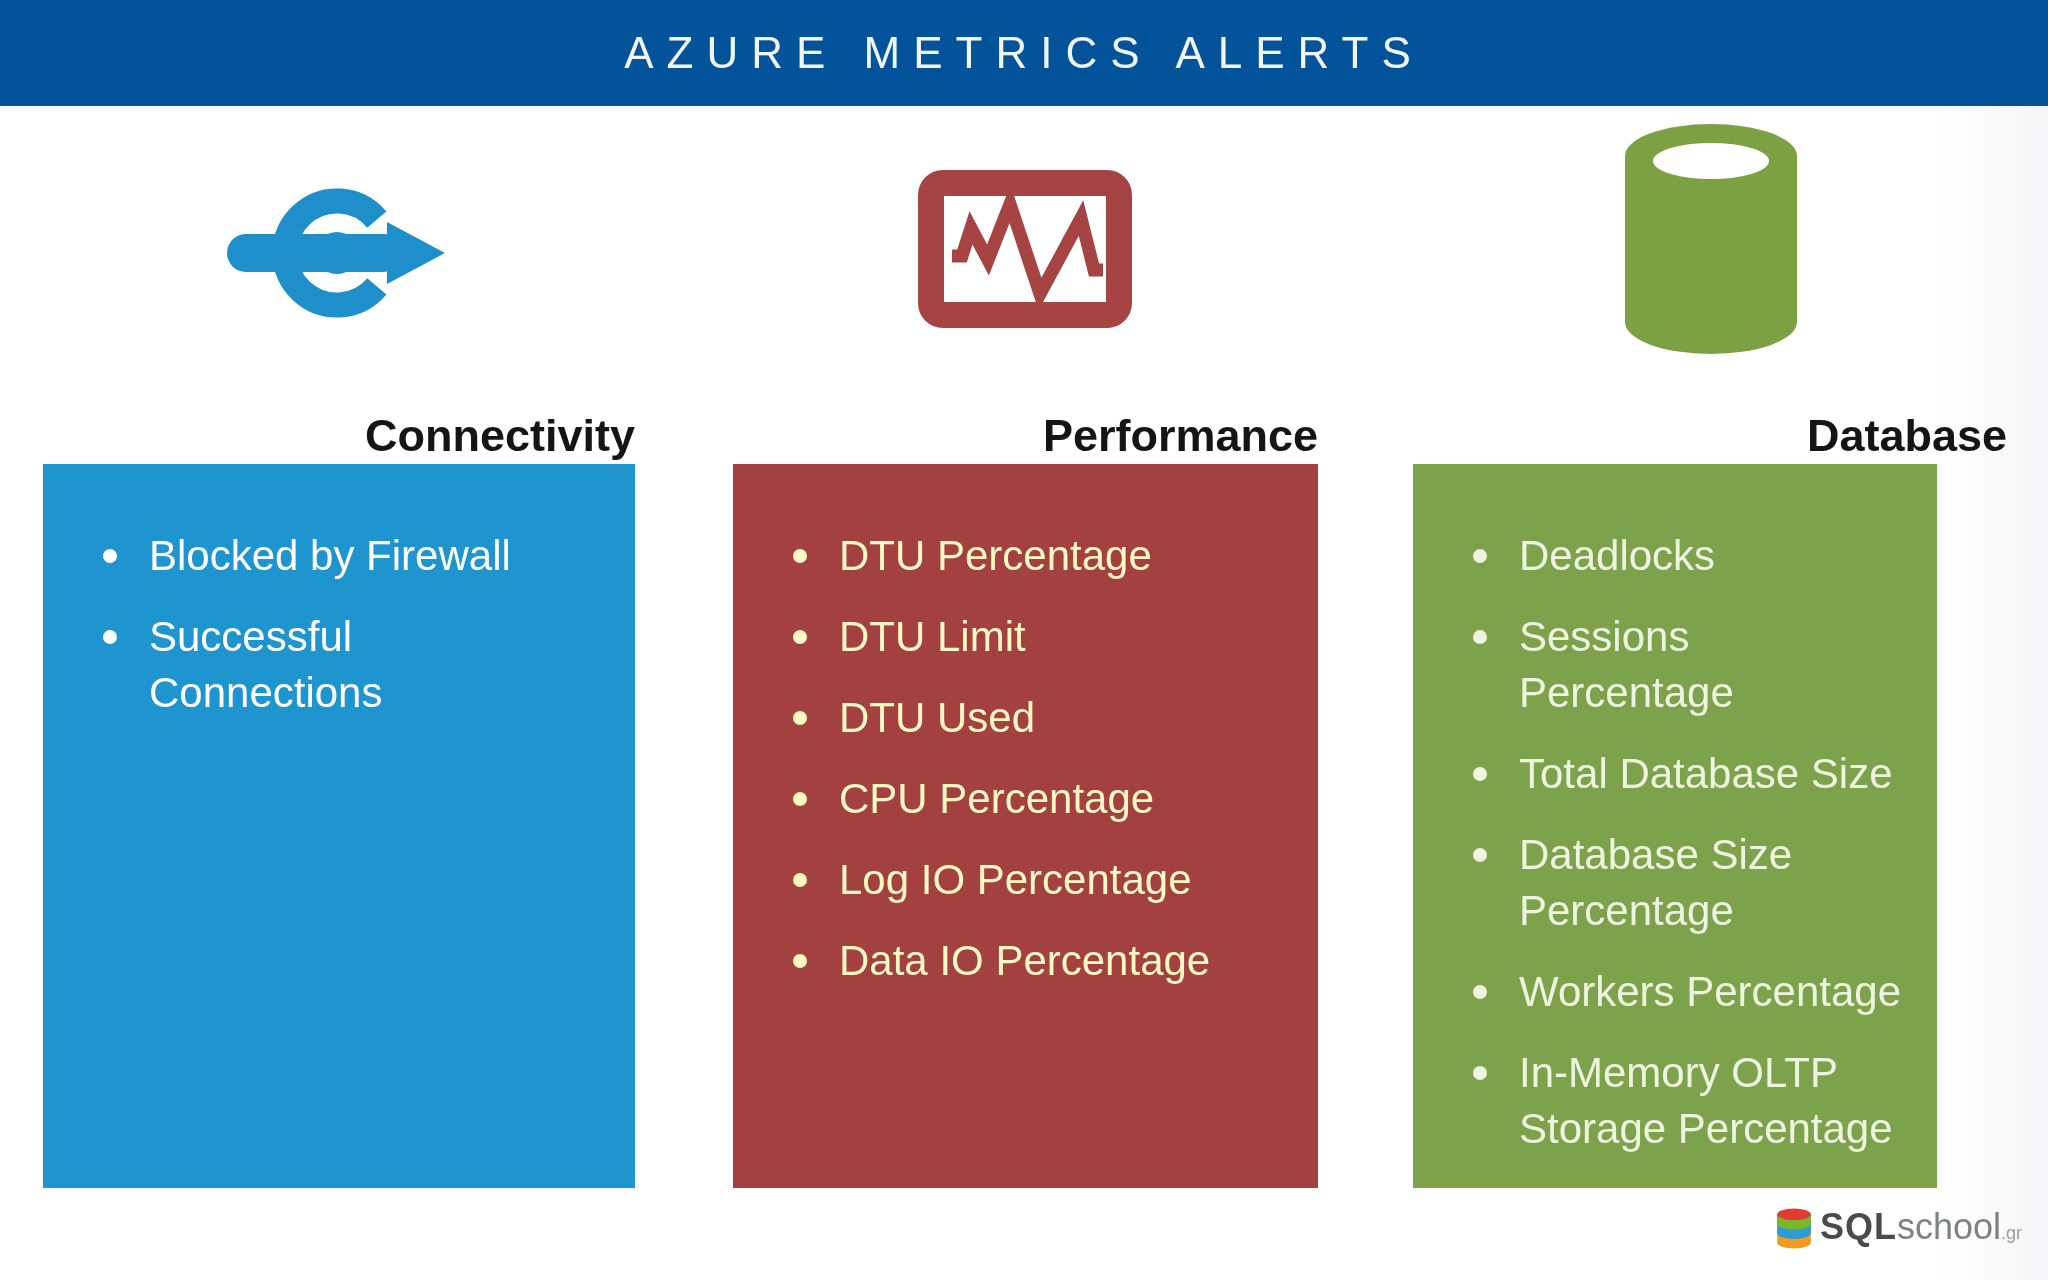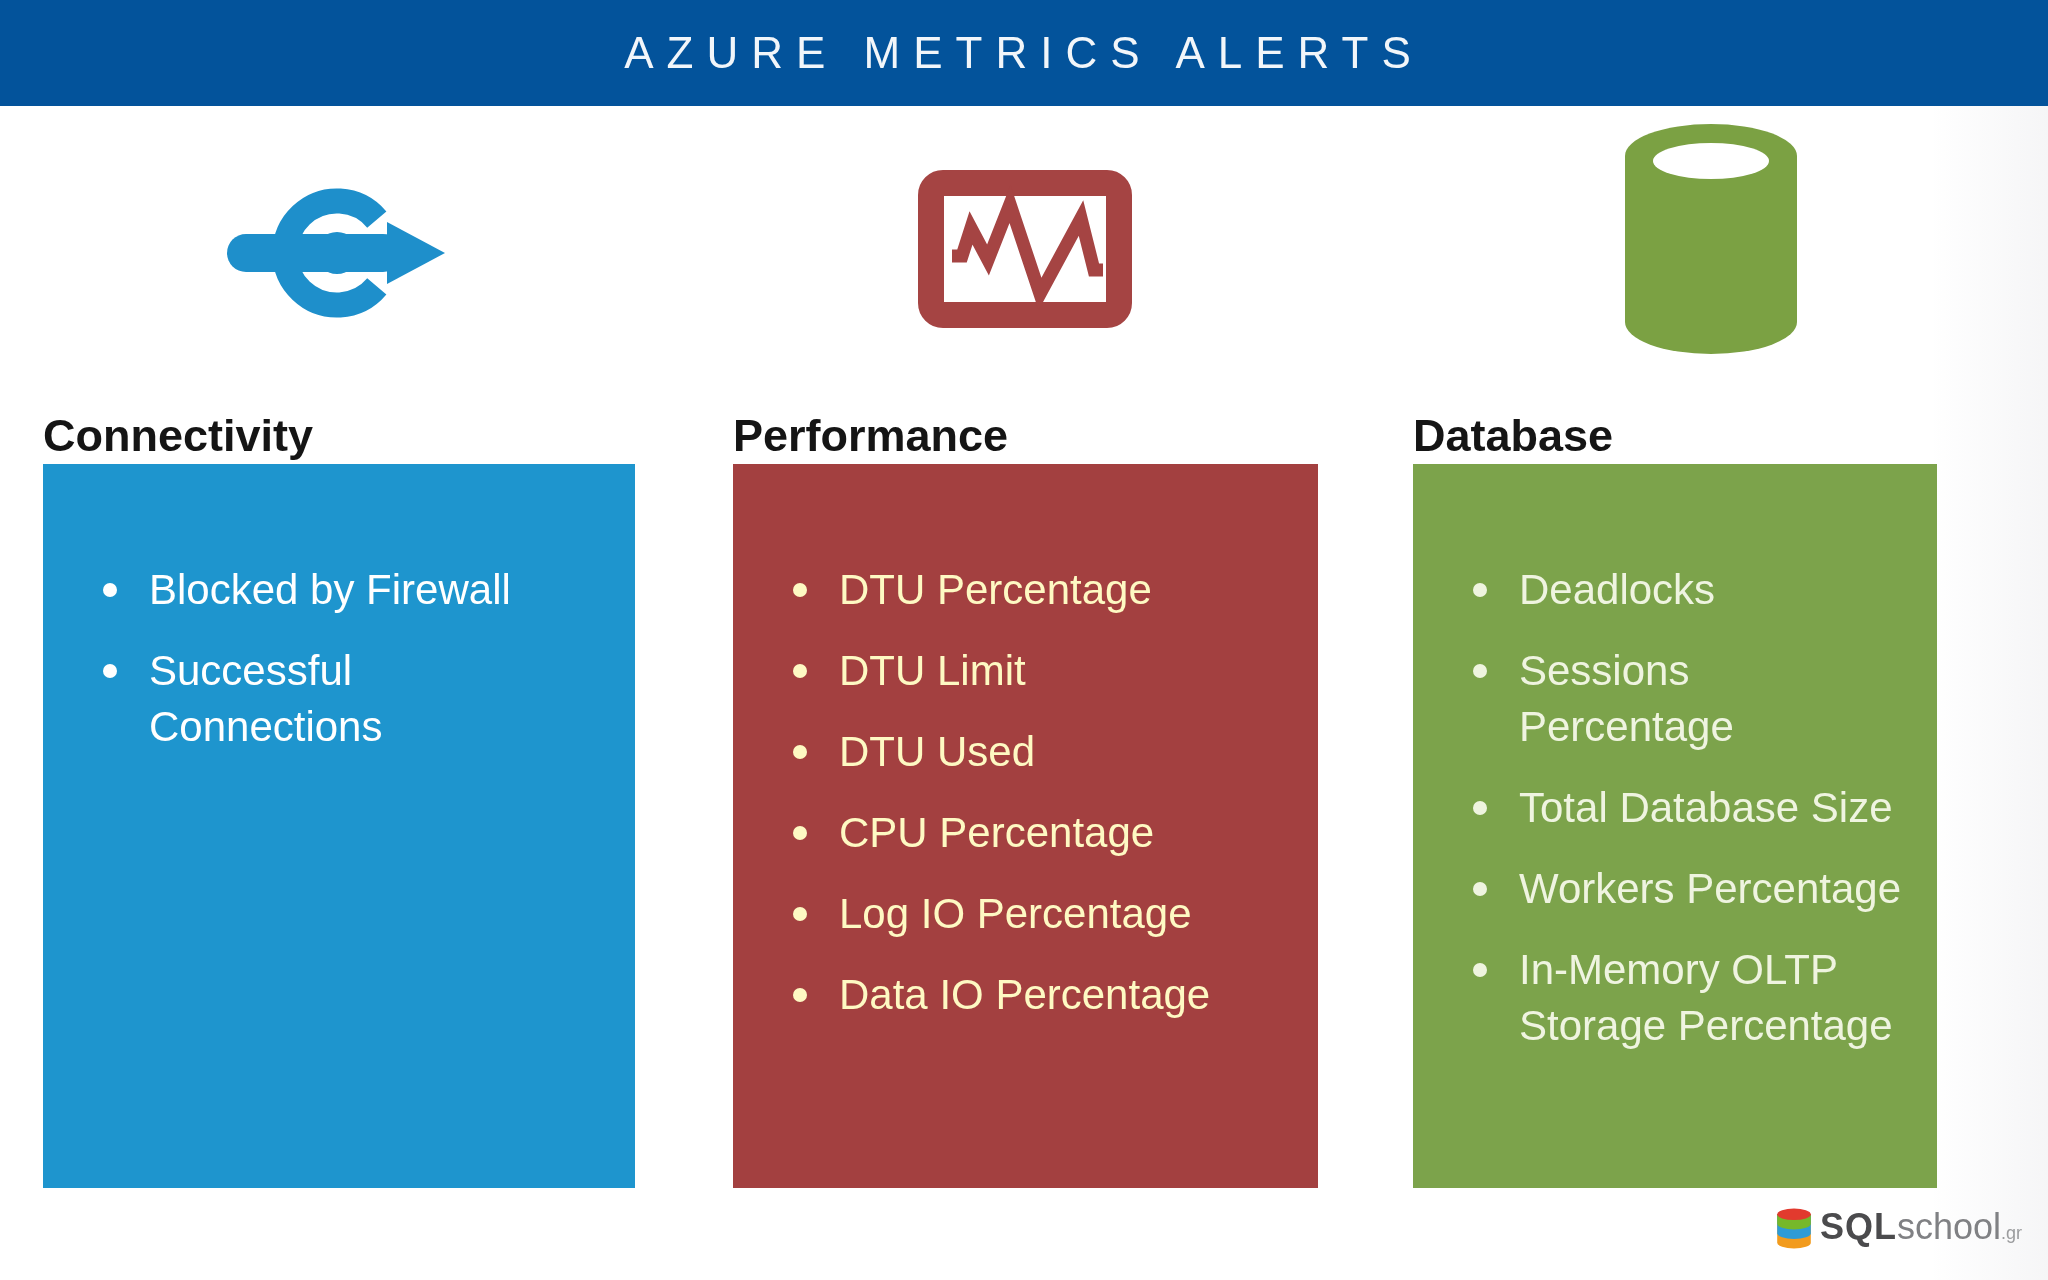--- a/index.html
+++ b/index.html
@@ -15,33 +15,33 @@
   .right-shade{position:absolute;left:1930px;top:106px;width:118px;height:1174px;
                background:linear-gradient(90deg, rgba(120,120,140,0) 0%, rgba(120,120,140,0.07) 100%);}
 
   
   .icon{position:absolute;}
   .icon-connectivity{left:227px;top:180px;}
   .icon-performance{left:918px;top:170px;}
   .icon-database{left:1625px;top:124px;}
 
   
-  .col-title{position:absolute;top:366px;height:66px;line-height:66px;text-align:left;
+  .col-title{position:absolute;top:366px;height:66px;line-height:66px;text-align:right;
              font-size:45px;font-weight:700;color:#151515;}
   .t1{left:43px;width:592px;}
   .t2{left:733px;width:585px;}
   .t3{left:1413px;width:594px;}
 
   
   .box{position:absolute;top:464px;height:724px;}
   .box1{left:43px;width:592px;}
   .box2{left:733px;width:585px;}
   .box3{left:1413px;width:524px;}
 
-  .box ul{list-style:none;margin:0;padding:98px 30px 0 58px;}
+  .box ul{list-style:none;margin:0;padding:64px 30px 0 58px;}
   .box li{position:relative;padding-left:48px;font-size:42px;line-height:56px;
           margin-bottom:25px;font-weight:300;}
   .box li::before{content:"";position:absolute;left:2px;top:21px;width:14px;height:14px;
                   border-radius:50%;background:currentColor;}
   .box1 li{color:#FFFFFF;max-width:400px;}
   .box2 li{color:#fef9c3;}
   .box3 li{color:#EFF4E0;max-width:405px;}
 
   
   .logo{position:absolute;top:1206px;right:26px;display:flex;align-items:baseline;}
@@ -100,20 +100,21 @@
       <path d="M0,32 A86,32 0 0 1 172,32 L172,198 A86,32 0 0 1 0,198 Z" fill="#7BA143"></path>
       <ellipse cx="86" cy="37" rx="58" ry="18" fill="#ffffff"></ellipse>
     </svg>
   </div>
   <h2 class="col-title t3">Database</h2>
   <section class="box box3" style="background-color: rgb(124, 163, 75);">
     <ul>
         <li>Deadlocks</li>
         <li>Sessions Percentage</li>
         <li>Total Database Size</li>
+        <li>Database Size Percentage</li>
         <li>Workers Percentage</li>
         <li>In-Memory OLTP Storage Percentage</li>
       </ul>
   </section>
 
   <div class="logo">
     <span class="cyl">
       <svg width="36" height="42" viewBox="0 0 34 40">
         <path d="M1,6 L1,33 A16,5.5 0 0 0 33,33 L33,6 Z" fill="#F29B1D"></path>
         <path d="M1,6 L1,24 A16,5.5 0 0 0 33,24 L33,6 Z" fill="#2E9BD6"></path>

